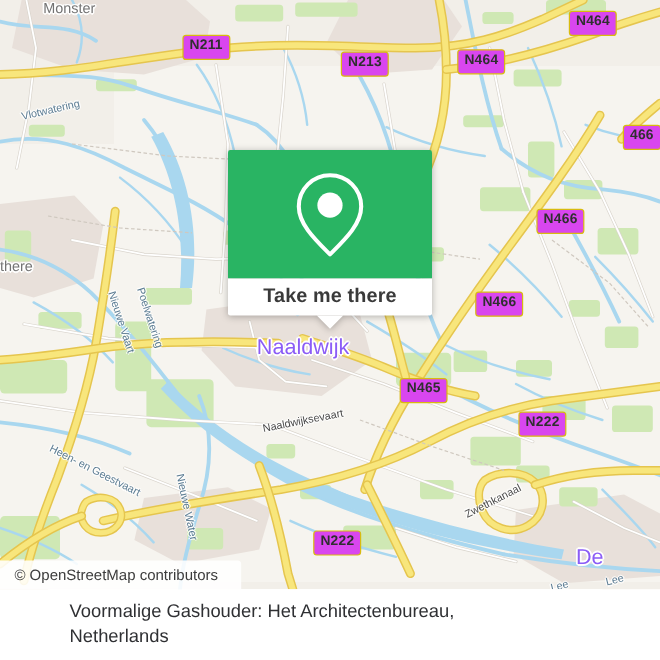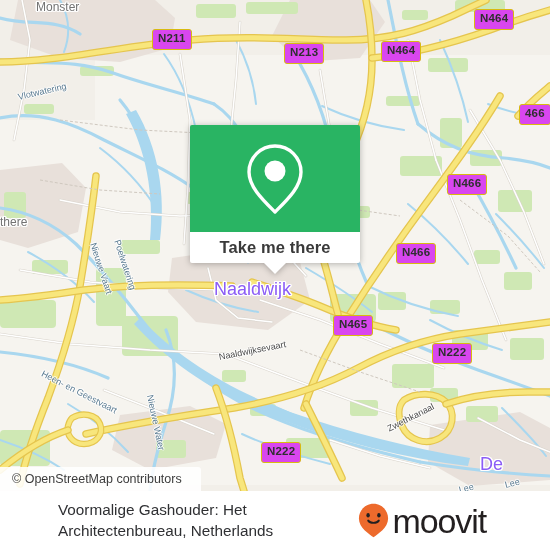--- a/index.html
+++ b/index.html
@@ -445,24 +445,15 @@
       </div>
     </div>
 
     <div id="attribution">
       <span id="attribution-text">© OpenStreetMap contributors</span>
     </div>
   </div>
 
   <div id="footer">
     <div id="footer-title">Voormalige Gashouder: Het Architectenbureau, Netherlands</div>
-    <div id="brand">
-      <svg id="brand-mark" viewBox="0 0 31 35">
-        <path d="M15.5 0.8 C 7.4 0.8, 0.9 7.3, 0.9 15.4 C 0.9 24.8, 11.2 30.8, 15.5 34.3 C 19.8 30.8, 30.1 24.8, 30.1 15.4 C 30.1 7.3, 23.6 0.8, 15.5 0.8 Z" fill="#ed6a2c"></path>
-        <ellipse cx="10.1" cy="12.3" rx="1.7" ry="2.3" fill="#231f20"></ellipse>
-        <ellipse cx="20.9" cy="12.3" rx="1.7" ry="2.3" fill="#231f20"></ellipse>
-        <path d="M10.2 17.6 C 12.2 20.6, 18.8 20.6, 20.8 17.6" fill="none" stroke="#231f20" stroke-width="1.9" stroke-linecap="round"></path>
-      </svg>
-      <span id="brand-name">moovit</span>
-    </div>
   </div>
 
 </div>
 
 </body></html>

